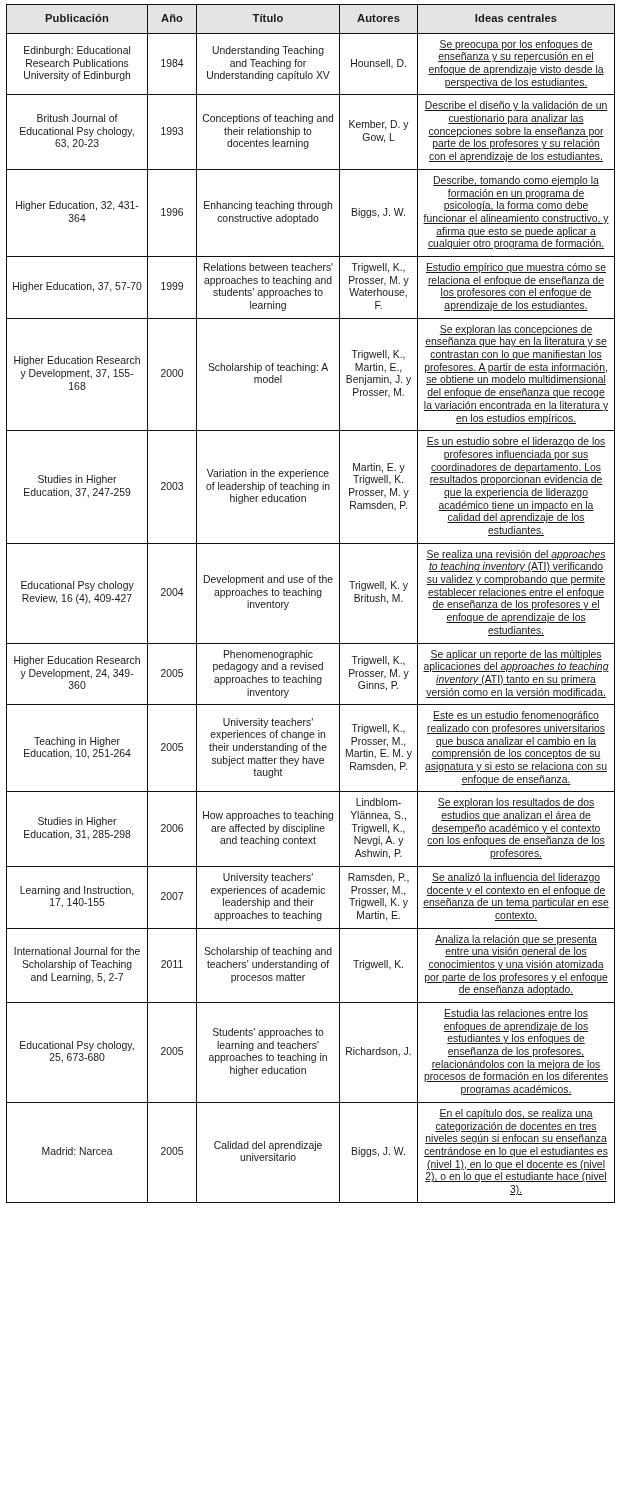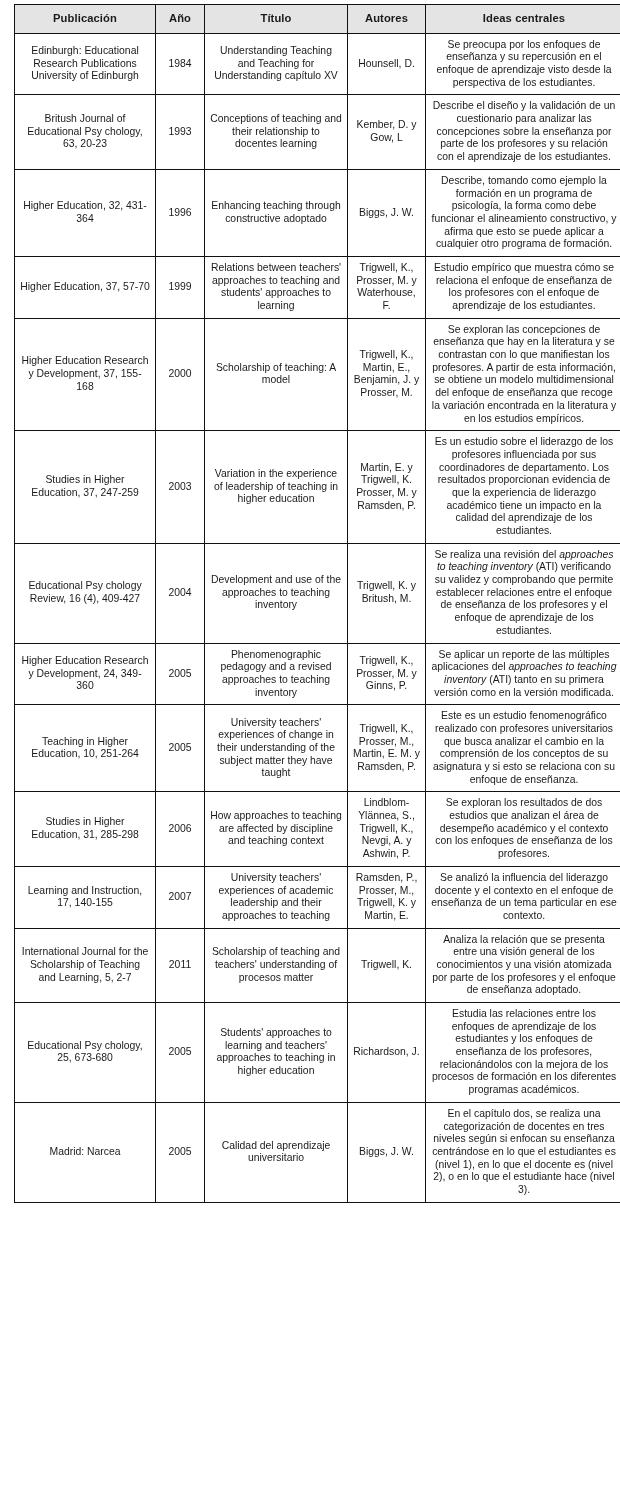--- a/index.html
+++ b/index.html
@@ -8,21 +8,21 @@
     background: #ffffff;
   }
   body {
     width: 620px;
     font-family: "Liberation Sans", sans-serif;
     color: #1a1a1a;
   }
   .table-wrap {
     width: 528px;
     box-sizing: border-box;
-    padding: 4px 6px 6px 14px;
+    padding: 4px 6px 6px 6px;
   }
   table.lit-table {
     width: 608px;
     border-collapse: collapse;
     table-layout: fixed;
     border: 1.3px solid #111;
   }
   table.lit-table th,
   table.lit-table td {
     border: 1px solid #111;
@@ -45,21 +45,21 @@
   col.c-pub   { width: 141px; }
   col.c-year  { width: 49px;  }
   col.c-title { width: 143px; }
   col.c-auth  { width: 78px;  }
   col.c-ideas { width: 197px; }
 
   td.cell-pub   { font-size: 10.4px; border-radius: 28px; }
   td.cell-year  { font-size: 10.4px; }
   td.cell-title { font-size: 10.4px; }
   td.cell-auth  { font-size: 10.2px; }
-  td.cell-ideas { font-size: 10.4px; }
+  td.cell-ideas { font-size: 10.4px; text-decoration: underline; }
 
   td.cell-ideas i { font-style: italic; }
 </style>
 </head>
 <body>
 
 <div class="table-wrap">
   <table class="lit-table">
     <colgroup>
       <col class="c-pub">

